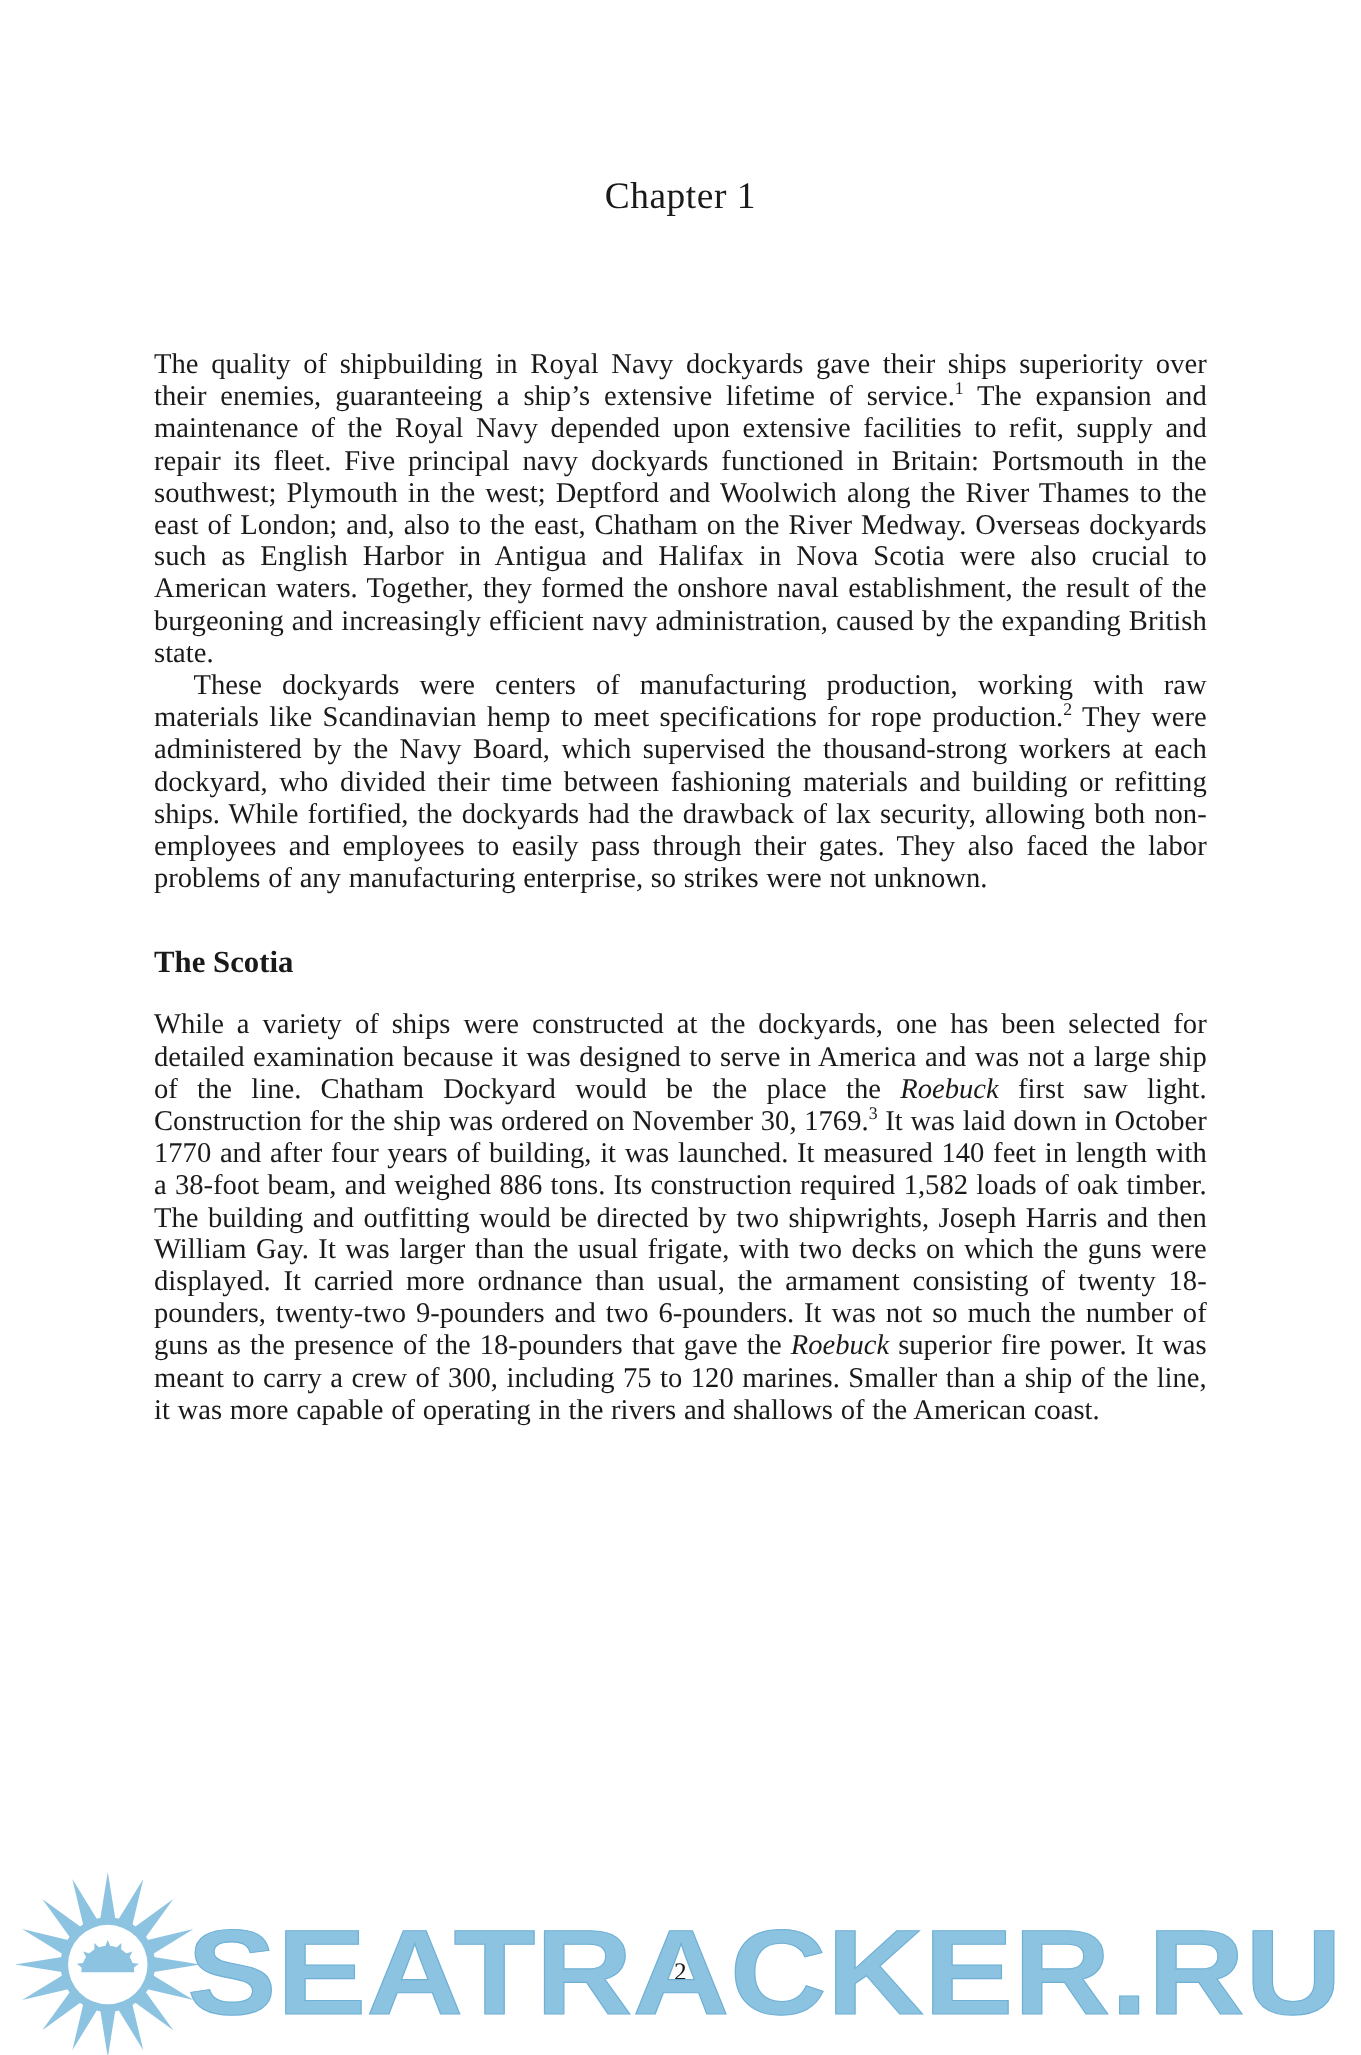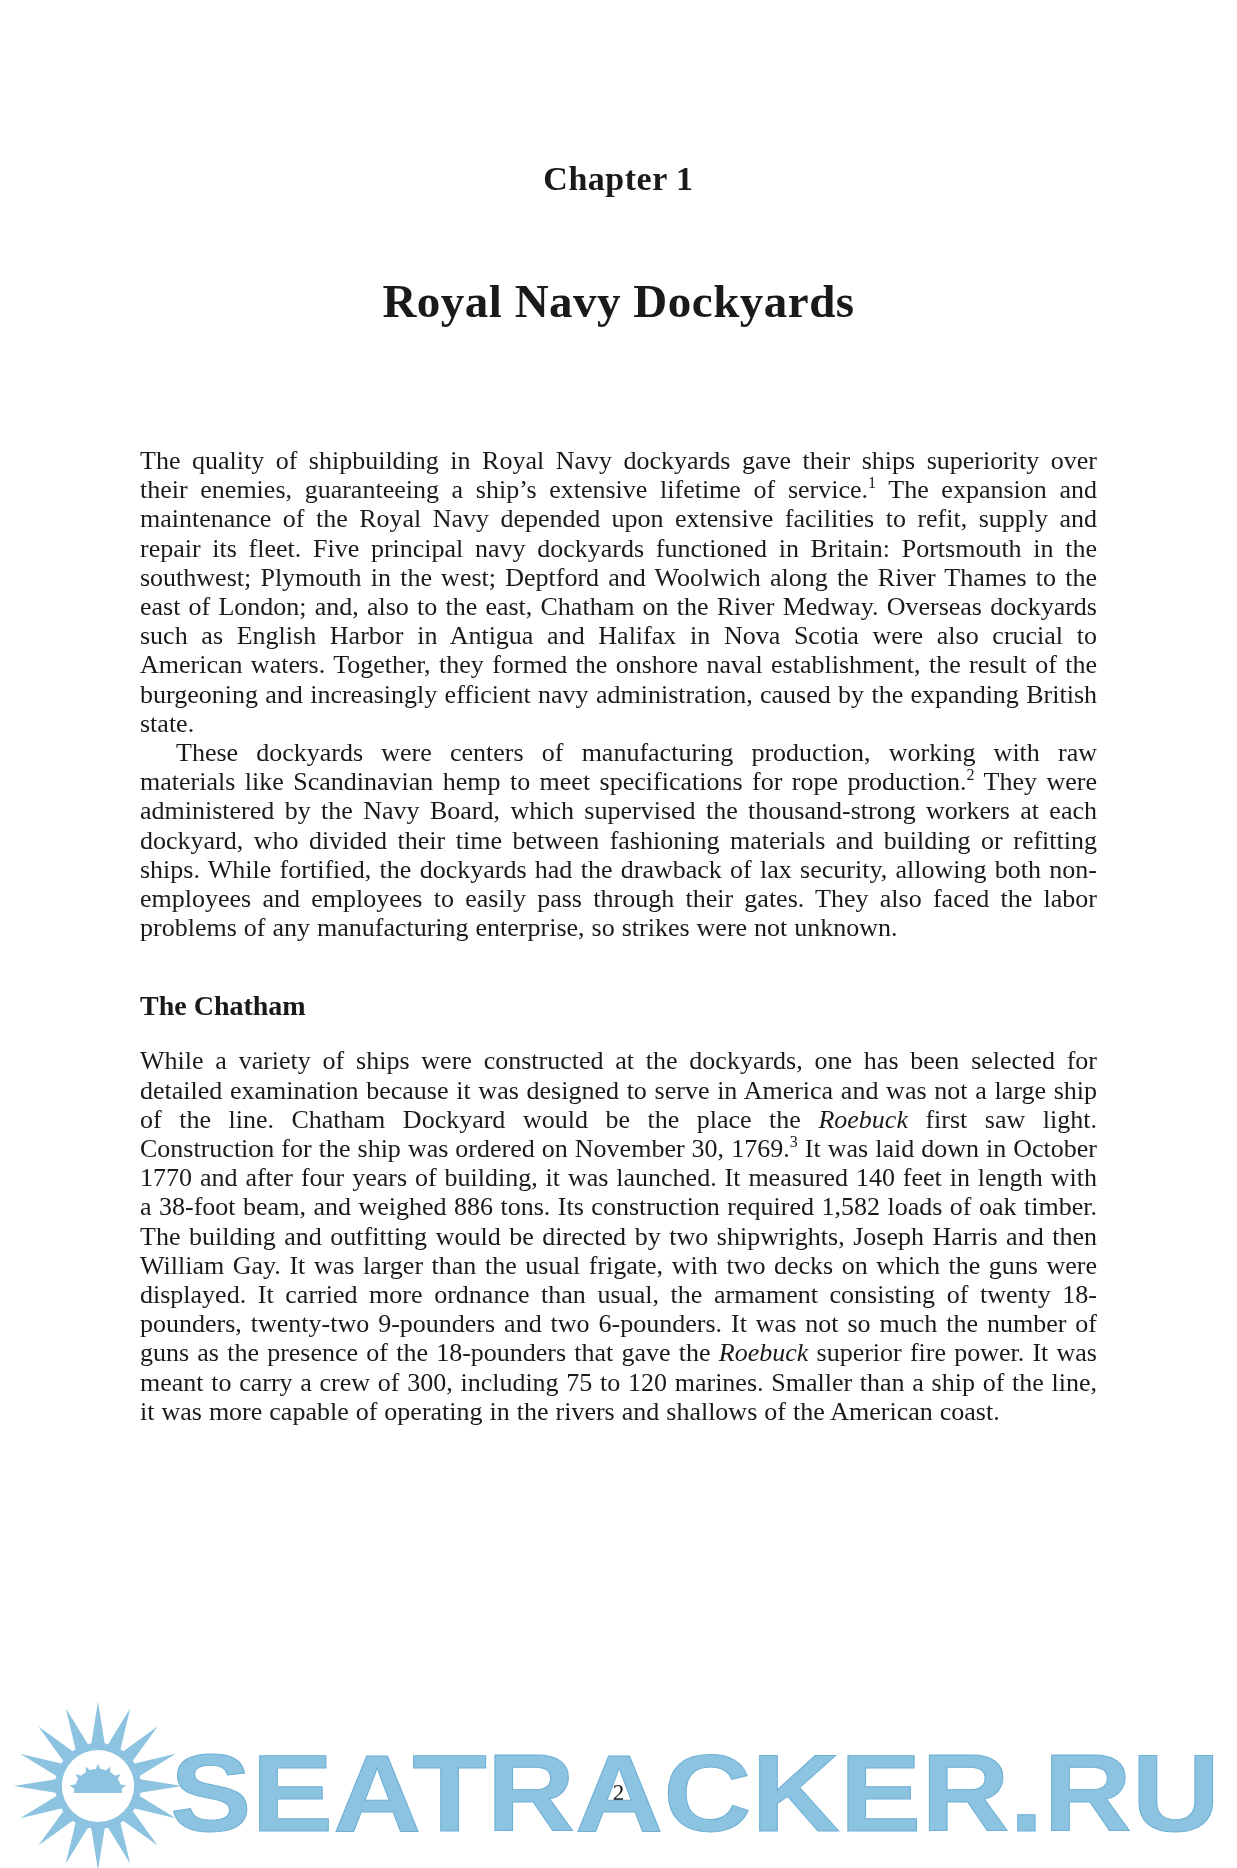--- a/index.html
+++ b/index.html
@@ -19,21 +19,21 @@
     position: absolute;
     top: 0;
     left: 140px;
     right: 140px;
   }
   .chapter-label {
     margin: 0;
     padding-top: 160px;
     text-align: center;
     font-size: 34px;
-    font-weight: 700;
+    font-weight: 400;
     letter-spacing: 0.5px;
   }
   .page-title {
     margin: 76px 0 0 0;
     text-align: center;
     font-size: 47px;
     font-weight: 700;
     letter-spacing: 0.5px;
   }
   .para {
@@ -94,27 +94,26 @@
   }
 </style>
 </head>
 <body>
 
 <div class="page">
 
   <div class="text-block">
     <h2 class="chapter-label">Chapter 1</h2>
 
-    <h1 class="page-title">Royal Navy Dockyards</h1>
 
     <p class="para first">The quality of shipbuilding in Royal Navy dockyards gave their ships superiority over their enemies, guaranteeing a ship’s extensive lifetime of service.<sup>1</sup> The expansion and maintenance of the Royal Navy depended upon extensive facilities to refit, supply and repair its fleet. Five principal navy dockyards functioned in Britain: Portsmouth in the southwest; Plymouth in the west; Deptford and Woolwich along the River Thames to the east of London; and, also to the east, Chatham on the River Medway. Overseas dockyards such as English Harbor in Antigua and Halifax in Nova Scotia were also crucial to American waters. Together, they formed the onshore naval establishment, the result of the burgeoning and increasingly efficient navy administration, caused by the expanding British state.</p>
 
     <p class="para indent">These dockyards were centers of manufacturing production, working with raw materials like Scandinavian hemp to meet specifications for rope production.<sup>2</sup> They were administered by the Navy Board, which supervised the thousand-strong workers at each dockyard, who divided their time between fashioning materials and building or refitting ships. While fortified, the dockyards had the drawback of lax security, allowing both non-employees and employees to easily pass through their gates. They also faced the labor problems of any manufacturing enterprise, so strikes were not unknown.</p>
 
-    <h3 class="section-heading">The Chatham</h3>
+    <h3 class="section-heading">The Scotia</h3>
 
     <p class="para">While a variety of ships were constructed at the dockyards, one has been selected for detailed examination because it was designed to serve in America and was not a large ship of the line. Chatham Dockyard would be the place the <i>Roebuck</i> first saw light. Construction for the ship was ordered on November 30, 1769.<sup>3</sup> It was laid down in October 1770 and after four years of building, it was launched. It measured 140 feet in length with a 38-foot beam, and weighed 886 tons. Its construction required 1,582 loads of oak timber. The building and outfitting would be directed by two shipwrights, Joseph Harris and then William Gay. It was larger than the usual frigate, with two decks on which the guns were displayed. It carried more ordnance than usual, the armament consisting of twenty 18-pounders, twenty-two 9-pounders and two 6-pounders. It was not so much the number of guns as the presence of the 18-pounders that gave the <i>Roebuck</i> superior fire power. It was meant to carry a crew of 300, including 75 to 120 marines. Smaller than a ship of the line, it was more capable of operating in the rivers and shallows of the American coast.</p>
 
   </div>
 
   <div class="page-number">2</div>
 
   <div class="watermark">
 
     <svg class="sun-icon" width="172" height="172" viewBox="-100 -100 200 200">

